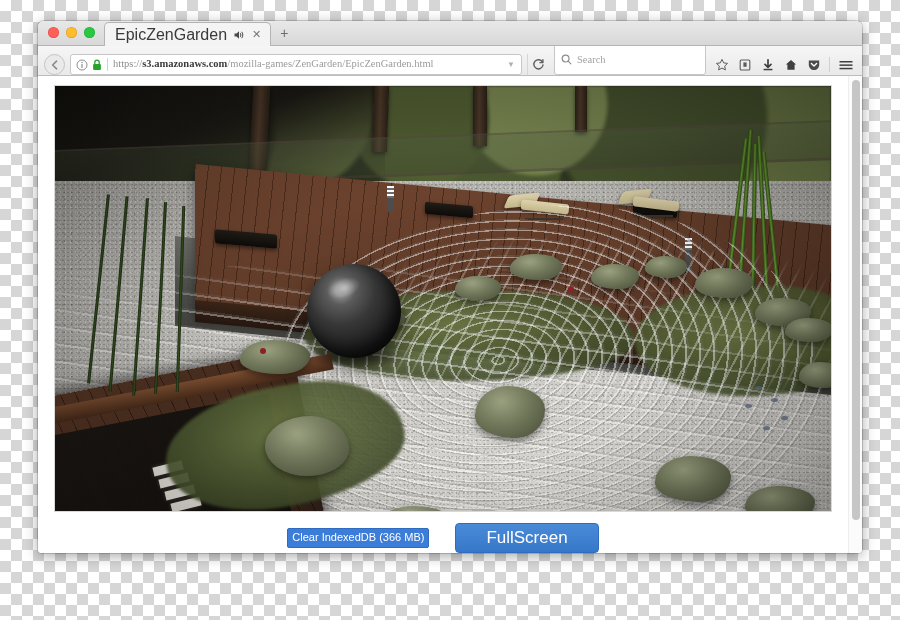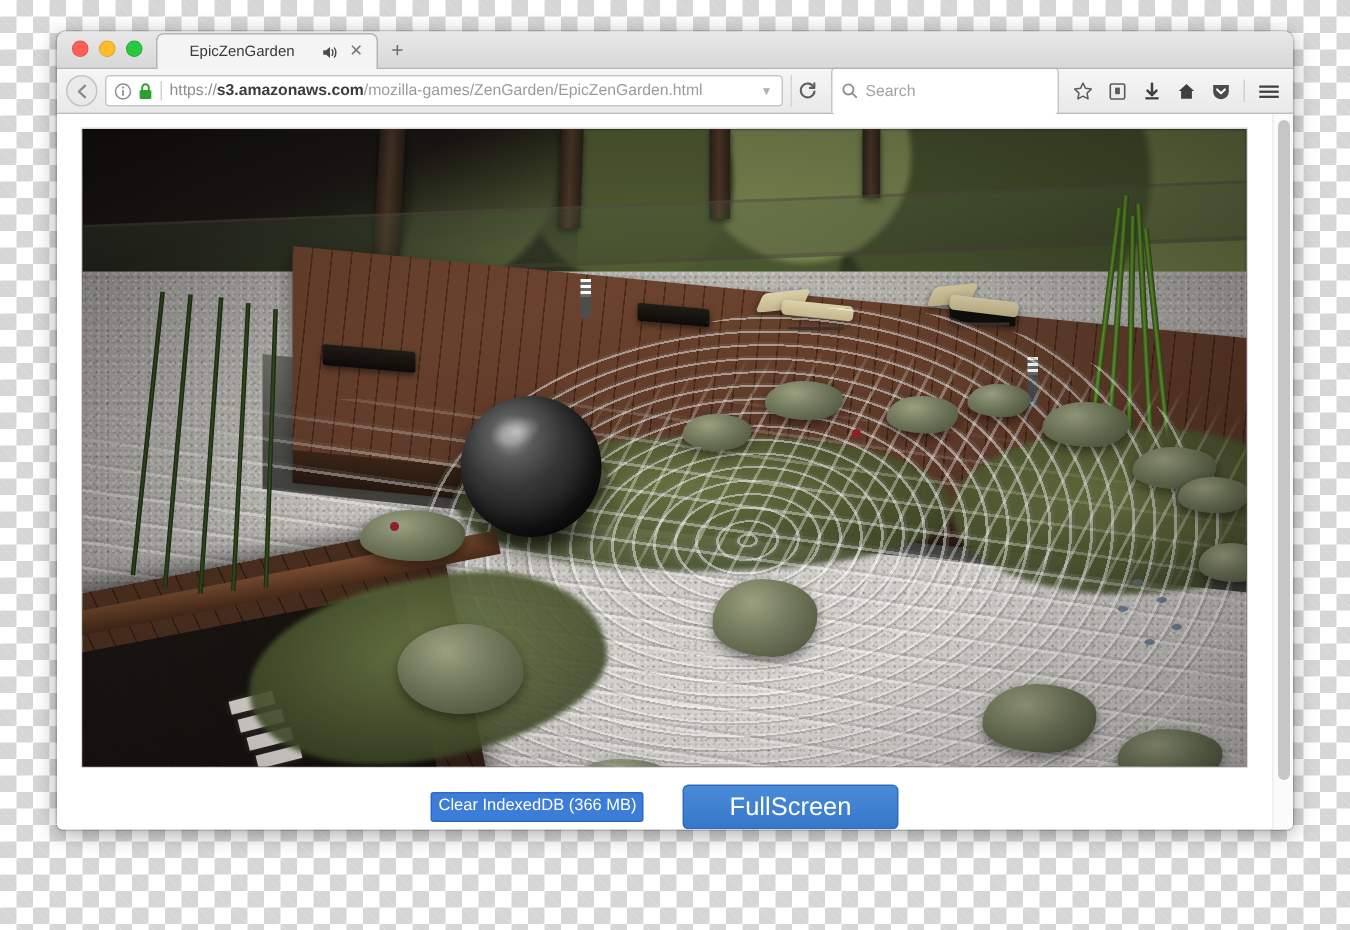--- a/index.html
+++ b/index.html
@@ -70,21 +70,21 @@
     border-radius: 5px 5px 0 0;
     display: flex;
     align-items: center;
     gap: 6px;
     position: relative;
     top: 1px;
   }
   .tab-title {
     flex: 1;
     text-align: center;
-    font-size: 10px;
+    font-size: 16px;
     color: #3a3a3a;
     white-space: nowrap;
     overflow: hidden;
     text-overflow: ellipsis;
   }
   .tab-audio { width: 12px; height: 12px; display: inline-flex; align-items: center; justify-content: center; }
   .tab-close { font-size: 11px; color: #777; line-height: 1; padding: 0 1px; }
 
   .newtab {
     width: 26px; height: 24px;
@@ -92,24 +92,25 @@
     font-size: 14px; color: #6e6e6e; font-weight: 300;
   }
   .tabstrip-filler { flex: 1; height: 24px; }
 
   
   .navbar {
     height: 30px;
     background: linear-gradient(#f6f6f6, #e9e9e9);
     border-bottom: 1px solid #bdbdbd;
     display: flex;
-    align-items: center;
+    align-items: flex-end;
     gap: 5px;
     padding: 0 6px;
     flex: 0 0 auto;
+    font-family: Liberation Serif, serif;
   }
   .back-btn {
     width: 21px; height: 21px;
     border-radius: 50%;
     background: #eaeaea;
     border: 1px solid #c4c4c4;
     display: flex; align-items: center; justify-content: center;
     color: #8a8a8a;
     font-size: 12px;
   }

